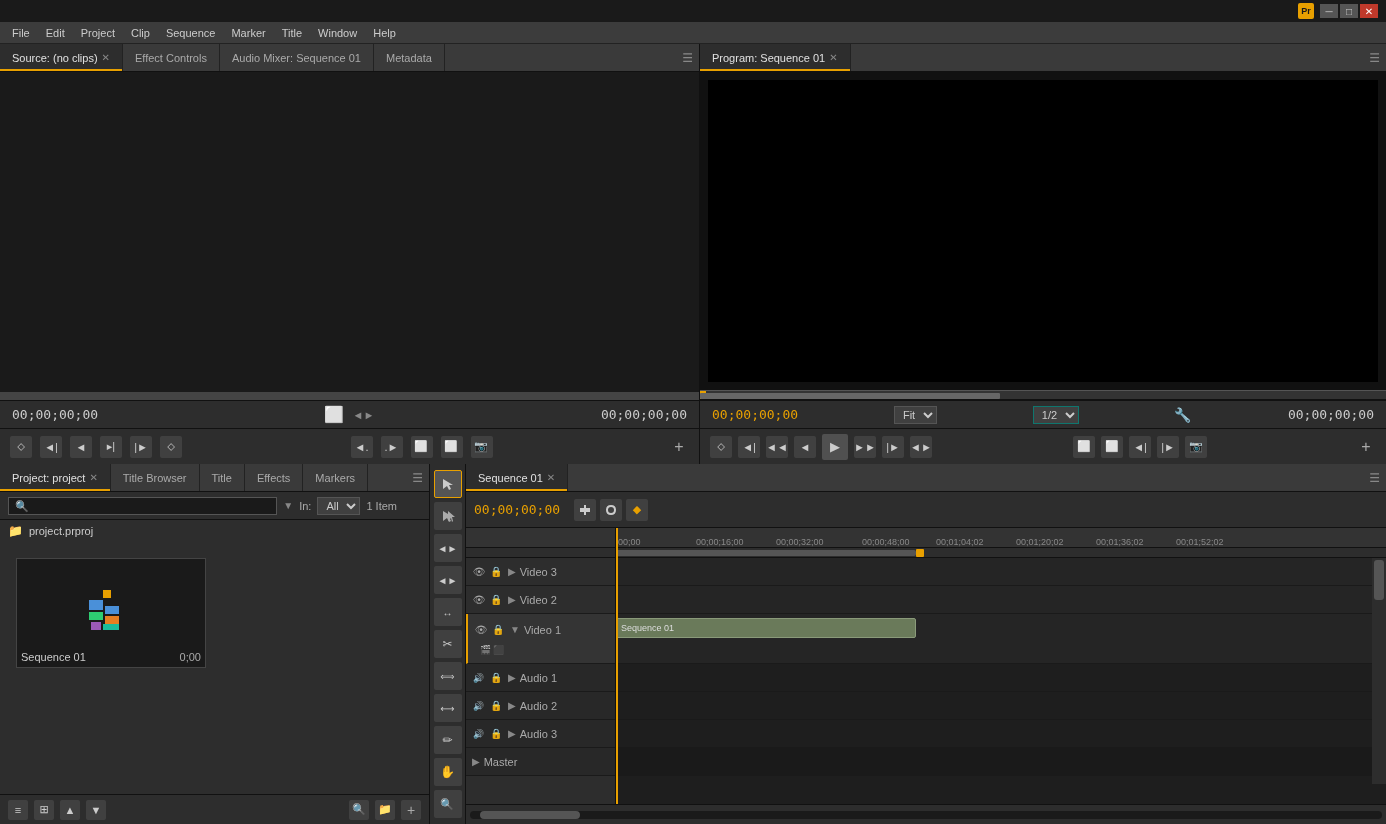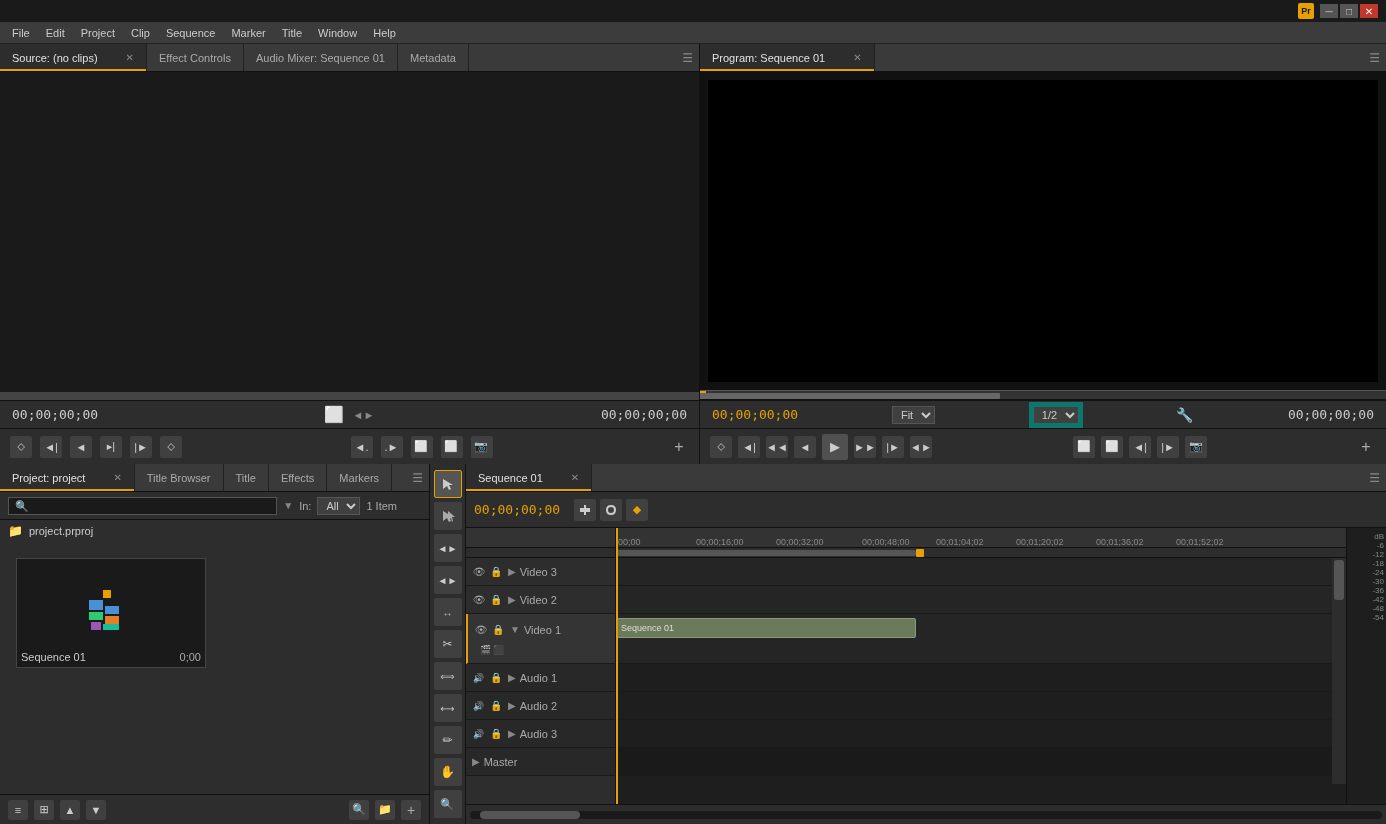--- a/index.html
+++ b/index.html
@@ -20,21 +20,21 @@
     .menu-item { padding: 2px 8px; cursor: pointer; font-size: 11px; color: #ccc; }
 
     
     #main { display: flex; flex-direction: column; height: calc(824px - 44px); }
     #top-section { display: flex; height: 490px; }
     #bottom-section { display: flex; flex: 1; }
 
     
     #source-panel { width: 700px; background: #2d2d2d; border-right: 1px solid #111; display: flex; flex-direction: column; }
     #source-tabs { height: 28px; background: #3a3a3a; display: flex; align-items: center; border-bottom: 1px solid #111; }
-    .panel-tab { padding: 4px 12px; font-size: 11px; color: #aaa; cursor: pointer; border-right: 1px solid #222; height: 100%; display: flex; align-items: center; position: relative; gap: 24px; }
+    .panel-tab { padding: 4px 12px; font-size: 11px; color: #aaa; cursor: pointer; border-right: 1px solid #222; height: 100%; display: flex; align-items: center; position: relative; }
     .panel-tab.active { background: #2d2d2d; color: #e0e0e0; }
     .panel-tab.active::after { content: ''; position: absolute; bottom: 0; left: 0; right: 0; height: 2px; background: #e8a000; }
     .panel-menu-btn { margin-left: auto; margin-right: 6px; color: #888; cursor: pointer; font-size: 12px; }
     #source-viewer { flex: 1; background: #1a1a1a; position: relative; }
     #source-time-bottom { height: 28px; background: #2d2d2d; display: flex; align-items: center; justify-content: space-between; padding: 0 12px; border-top: 1px solid #111; }
     .timecode { font-size: 13px; color: #ccc; font-family: monospace; }
     #source-controls { height: 36px; background: #2d2d2d; display: flex; align-items: center; justify-content: center; gap: 8px; border-top: 1px solid #111; padding: 0 10px; }
     .ctrl-btn { width: 22px; height: 22px; background: #404040; border: none; color: #ccc; display: flex; align-items: center; justify-content: center; cursor: pointer; font-size: 11px; border-radius: 2px; }
     .ctrl-btn-lg { width: 26px; height: 26px; background: #404040; border: none; color: #ccc; display: flex; align-items: center; justify-content: center; cursor: pointer; font-size: 13px; border-radius: 2px; }
     .ctrl-plus { width: 20px; height: 20px; color: #aaa; display: flex; align-items: center; justify-content: center; cursor: pointer; font-size: 16px; margin-left: 8px; }
@@ -210,21 +210,21 @@
         <div style="position:absolute;left:0;top:2px;width:300px;height:6px;background:#666;border-radius:1px;"></div>
       </div>
       <div id="program-time-bottom">
         <span class="timecode" style="color:#e8a000;">00;00;00;00</span>
         <div class="prog-fit">
           <select style="background:#404040;border:1px solid #555;color:#ccc;font-size:11px;padding:1px 4px;">
             <option>Fit</option>
           </select>
         </div>
         <div class="prog-scale">
-          <select style="background:#404040;border:5px solid #0f766e;color:#ccc;font-size:11px;padding:1px 4px;">
+          <select style="background:#404040;border:1px solid #0f766e;color:#ccc;font-size:11px;padding:1px 4px;">
             <option>1/2</option>
           </select>
         </div>
         <div style="display:flex;align-items:center;">
           <span style="color:#888;font-size:14px;">🔧</span>
         </div>
         <span class="timecode">00;00;00;00</span>
       </div>
       <div id="program-controls">
         <div class="ctrl-btn">⬦</div>
@@ -483,34 +483,20 @@
 
           <div class="track-row" style="background:#1a1a1a;"></div>
 
           <div id="playhead"></div>
 
           <div style="position:absolute;right:0;top:30px;width:14px;height:calc(100% - 50px);background:#2d2d2d;">
             <div style="width:10px;height:40px;background:#555;margin:2px auto;border-radius:3px;"></div>
           </div>
         </div>
 
-        <div id="audio-meter">
-          <div style="display:flex;flex-direction:column;align-items:flex-end;width:100%;gap:0;">
-            <span class="meter-label">dB</span>
-            <span class="meter-label">-6</span>
-            <span class="meter-label">-12</span>
-            <span class="meter-label">-18</span>
-            <span class="meter-label">-24</span>
-            <span class="meter-label">-30</span>
-            <span class="meter-label">-36</span>
-            <span class="meter-label">-42</span>
-            <span class="meter-label">-48</span>
-            <span class="meter-label">-54</span>
-          </div>
-        </div>
       </div>
 
       <div id="timeline-bottom">
         <div class="tl-scrollbar">
           <div class="tl-scroll-thumb"></div>
         </div>
       </div>
     </div>
 
   </div>

